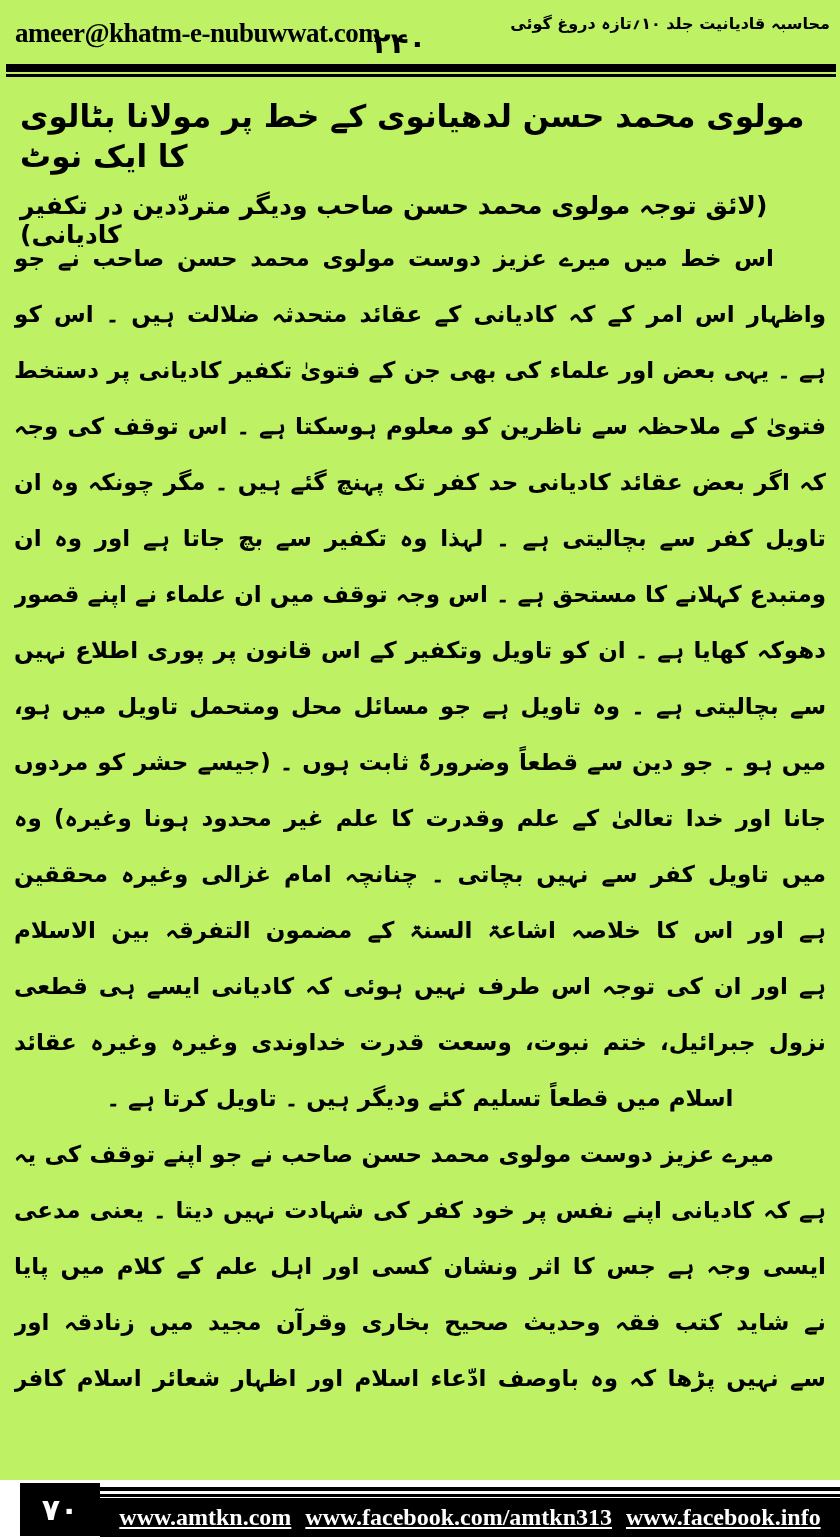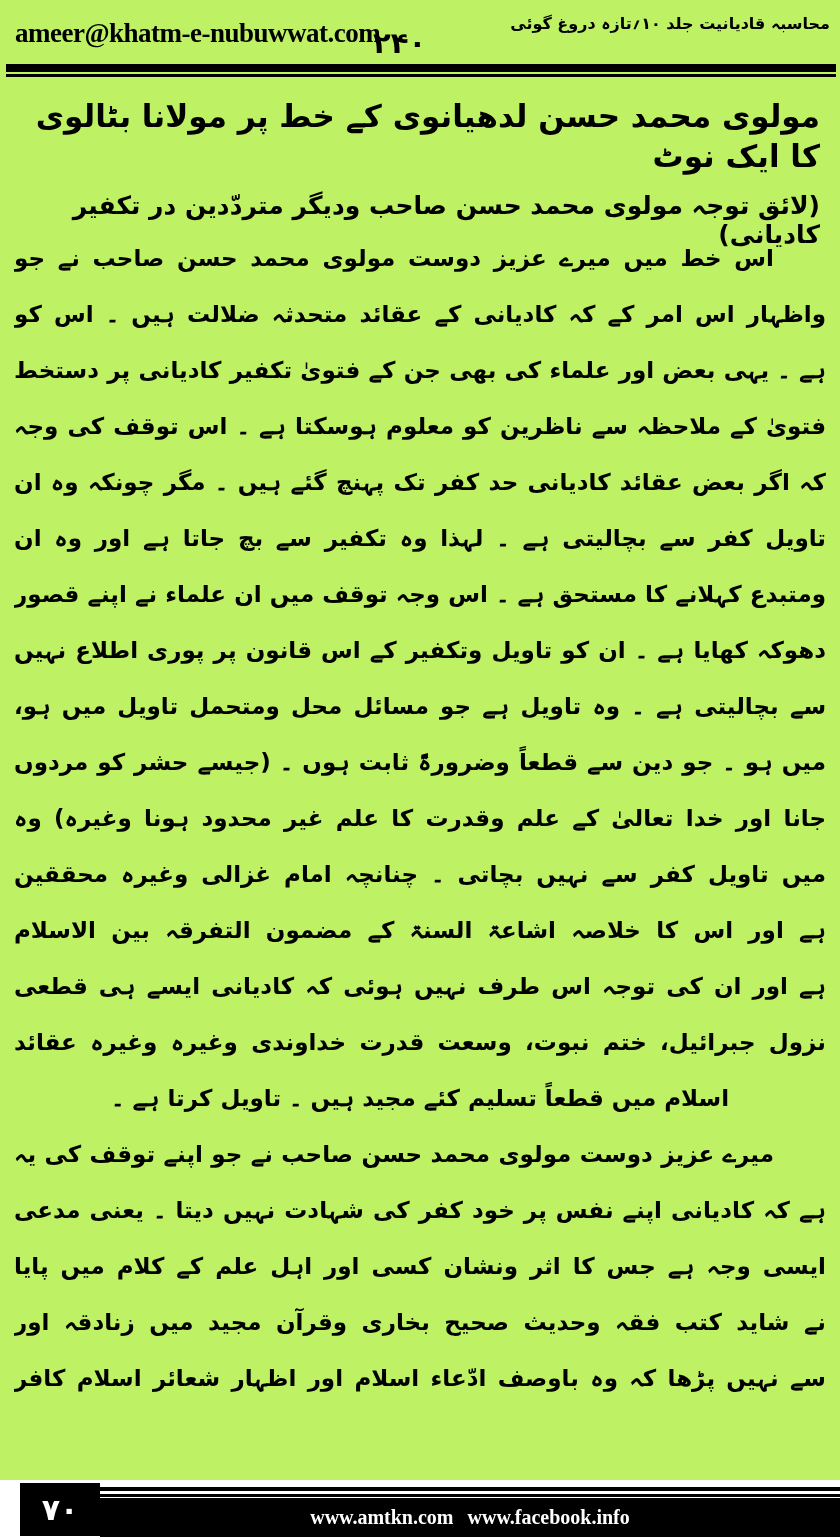--- a/index.html
+++ b/index.html
@@ -19,21 +19,21 @@
   }
   .booktitle{
     position:absolute;right:0;top:4px;
     font-size:16px;font-weight:bold;direction:rtl;white-space:nowrap;
   }
   
   .rules{position:absolute;top:64px;left:6px;right:4px;}
   .rule-thick{height:8px;background:#000;}
   .rule-thin{height:3px;background:#000;margin-top:2px;}
   
-  .heading{position:absolute;top:96px;left:20px;right:20px;text-align:right;direction:rtl;}
+  .heading{position:absolute;top:96px;left:20px;right:20px;text-align:left;direction:rtl;}
   .title{font-size:31px;font-weight:bold;line-height:1.3;}
   .subtitle{font-size:25px;font-weight:bold;margin-top:14px;}
   
   .body-text{position:absolute;top:230px;left:14px;right:14px;direction:rtl;}
   .bline{
     font-size:23px;font-weight:bold;height:56px;line-height:56px;
     text-align:justify;text-align-last:justify;overflow:hidden;
   }
   .bline.first{padding-right:52px;}
   .bline.plast{text-align-last:center;}
@@ -43,21 +43,21 @@
     position:absolute;left:20px;top:3px;width:80px;height:53px;background:#000;
     color:#fff;display:flex;align-items:center;justify-content:center;
     font-size:30px;font-weight:bold;direction:rtl;
   }
   .flines{position:absolute;left:100px;right:0;top:7px;}
   .fline-a{height:4px;background:#000;}
   .fline-b{height:3px;background:#000;margin-top:3px;}
   .fbar{
     position:absolute;left:100px;right:0;top:18px;height:39px;background:#000;
     color:#fff;display:flex;align-items:center;justify-content:center;
-    font-family:"Liberation Serif",serif;font-weight:bold;font-size:20px;white-space:nowrap;
+    font-family:"Liberation Serif",serif;font-weight:bold;font-size:24px;white-space:nowrap;text-decoration:underline;
   }
   .fbar span{margin:0 7px;}
 </style>
 </head>
 <body>
 
 <div class="page">
 
   <div class="header">
     <div class="email">ameer@khatm-e-nubuwwat.com</div>
@@ -85,38 +85,39 @@
       <div class="bline">تاویل کفر سے بچالیتی ہے ۔ لہذا وہ تکفیر سے بچ جاتا ہے اور وہ ان مسائل کے سبب صرف گمراہ</div>
       <div class="bline">ومتبدع کہلانے کا مستحق ہے ۔ اس وجہ توقف میں ان علماء نے اپنے قصور معلومات کی وجہ سے</div>
       <div class="bline">دھوکہ کھایا ہے ۔ ان کو تاویل وتکفیر کے اس قانون پر پوری اطلاع نہیں ہے کہ تاویل جو تکفیر</div>
       <div class="bline">سے بچالیتی ہے ۔ وہ تاویل ہے جو مسائل محل ومتحمل تاویل میں ہو، اور جو تاویل ایسے مسائل</div>
       <div class="bline">میں ہو ۔ جو دین سے قطعاً وضرورۃً ثابت ہوں ۔ (جیسے حشر کو مردوں کا جسموں کے ساتھ اٹھایا</div>
       <div class="bline">جانا اور خدا تعالیٰ کے علم وقدرت کا علم غیر محدود ہونا وغیرہ) وہ محل تاویل نہیں اور ان مسائل</div>
       <div class="bline">میں تاویل کفر سے نہیں بچاتی ۔ چنانچہ امام غزالی وغیرہ محققین اسلام کی تصانیف میں بیان ہوا</div>
       <div class="bline">ہے اور اس کا خلاصہ اشاعۃ السنۃ کے مضمون التفرقہ بین الاسلام والزندقہ میں بضمن منقول ہوا</div>
       <div class="bline">ہے اور ان کی توجہ اس طرف نہیں ہوئی کہ کادیانی ایسے ہی قطعی مسائل میں تاویل کرتا ہے ۔ وہ</div>
       <div class="bline">نزول جبرائیل، ختم نبوت، وسعت قدرت خداوندی وغیرہ وغیرہ عقائد ومسائل میں جو دین</div>
-      <div class="bline plast">اسلام میں قطعاً تسلیم کئے مجید ہیں ۔ تاویل کرتا ہے ۔</div>
+      <div class="bline plast">اسلام میں قطعاً تسلیم کئے ودیگر ہیں ۔ تاویل کرتا ہے ۔</div>
     </div>
     <div>
       <div class="bline first">میرے عزیز دوست مولوی محمد حسن صاحب نے جو اپنے توقف کی یہ وجہ بھی بتائی</div>
       <div class="bline">ہے کہ کادیانی اپنے نفس پر خود کفر کی شہادت نہیں دیتا ۔ یعنی مدعی وملتزم کفر نہیں ہے ۔ یہ ایک</div>
       <div class="bline">ایسی وجہ ہے جس کا اثر ونشان کسی اور اہل علم کے کلام میں پایا نہیں جاتا میرے عزیز دوست</div>
       <div class="bline">نے شاید کتب فقہ وحدیث صحیح بخاری وقرآن مجید میں زنادقہ اور منافقین کا حال اور حکم توجہ</div>
       <div class="bline">سے نہیں پڑھا کہ وہ باوصف ادّعاء اسلام اور اظہار شعائر اسلام کافر قرار دیئے گئے اور ان</div>
     </div>
   </div>
 
   <div class="footer">
     <div class="fsquare">
       <span>۷۰</span>
     </div>
     <div class="flines">
       <div class="fline-a"></div>
       <div class="fline-b"></div>
     </div>
     <div class="fbar">
       <span>www.amtkn.com</span>
+      <span>www.facebook.com/amtkn313</span>
       <span>www.facebook.info</span>
     </div>
   </div>
 
 </div>
 
 </body></html>

